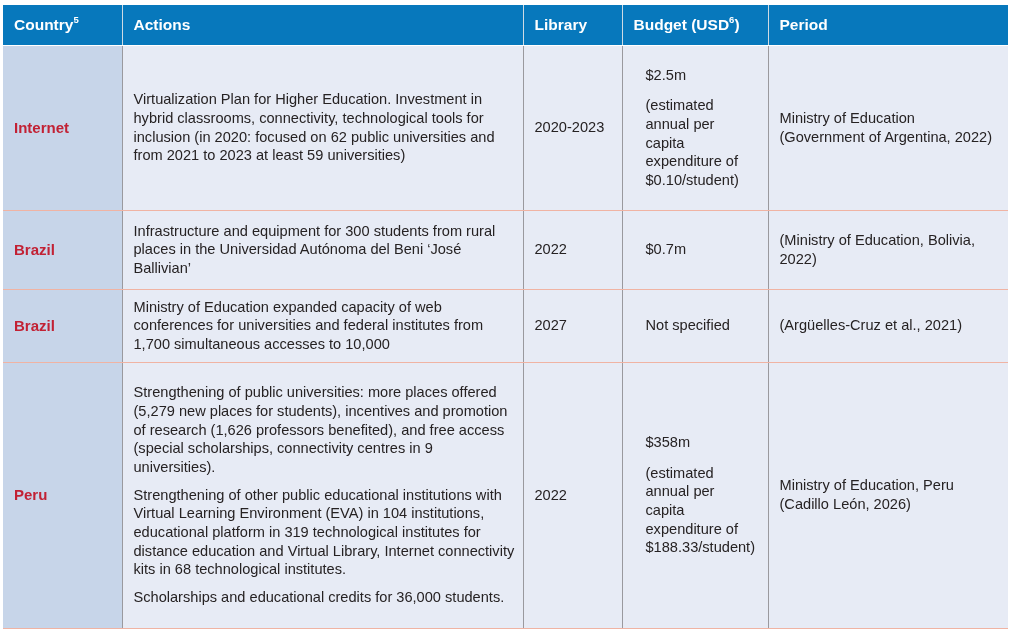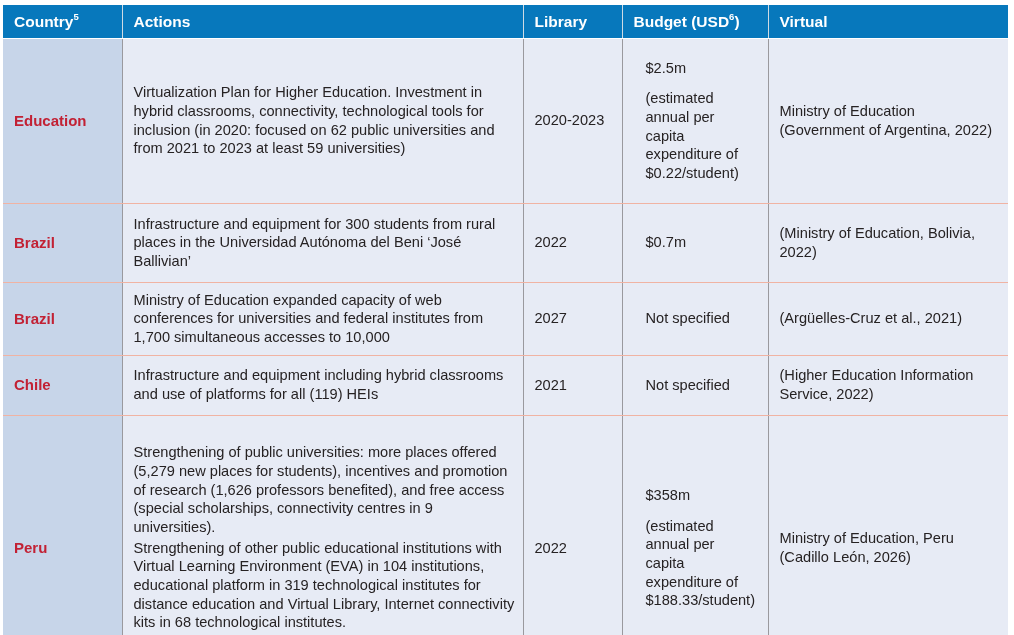--- a/index.html
+++ b/index.html
@@ -24,21 +24,21 @@
     border-collapse:collapse;
     table-layout:fixed;
     width:1005px;
   }
   col.c-country{width:119px;}
   col.c-actions{width:401px;}
   col.c-period{width:99px;}
   col.c-budget{width:146px;}
   col.c-source{width:240px;}
 
-  thead tr{height:33px;}
+  thead tr{height:40px;}
   th{
     background:var(--header-bg);
     color:var(--header-text);
     font-size:15.5px;
     font-weight:bold;
     text-align:left;
     padding:0 8px 0 11px;
     border-right:1px solid var(--header-divider);
     border-bottom:1px solid #ffffff;
     vertical-align:middle;
@@ -56,21 +56,21 @@
     border-right:1px solid var(--col-divider);
     border-bottom:1px solid var(--row-divider);
   }
   td:last-child{border-right:none;}
   td.col-country{
     background:var(--country-bg);
     color:var(--country-text);
     font-weight:bold;
     font-size:15px;
   }
-  .para + .para{margin-top:2px;}
+  .para + .para{margin-top:9px;}
   .budget-line{margin:12px;}
   .row-0{height:115px;}
   .row-1{height:79px;}
   .row-2{height:70px;}
   .row-3{height:60px;}
   .row-4{height:266px;}
 </style>
 </head>
 <body>
 
@@ -82,33 +82,33 @@
         <col class="c-period">
         <col class="c-budget">
         <col class="c-source">
     </colgroup>
     <thead>
       <tr>
         <th><span>Country</span><sup>5</sup><span></span></th>
         <th><span>Actions</span><sup></sup><span></span></th>
         <th><span>Library</span><sup></sup><span></span></th>
         <th><span>Budget (USD</span><sup>6</sup><span>)</span></th>
-        <th><span>Virtual</span><sup></sup><span></span></th>
+        <th><span>Period</span><sup></sup><span></span></th>
       </tr>
     </thead>
     <tbody>
         <tr class="row-0">
-          <td class="col-country">Education</td>
+          <td class="col-country">Internet</td>
           <td>
             <div class="para">Virtualization Plan for Higher Education. Investment in hybrid classrooms, connectivity, technological tools for inclusion (in 2020: focused on 62 public universities and from 2021 to 2023 at least 59 universities)</div>
           </td>
           <td>2020-2023</td>
           <td>
             <div class="budget-line">$2.5m</div>
-            <div class="budget-line">(estimated annual per capita expenditure of $0.22/student)</div>
+            <div class="budget-line">(estimated annual per capita expenditure of $0.10/student)</div>
           </td>
           <td>Ministry of Education (Government of Argentina, 2022)</td>
         </tr>
         <tr class="row-1">
           <td class="col-country">Brazil</td>
           <td>
             <div class="para">Infrastructure and equipment for 300 students from rural places in the Universidad Autónoma del Beni ‘José Ballivian’</div>
           </td>
           <td>2022</td>
           <td>
@@ -120,31 +120,20 @@
           <td class="col-country">Brazil</td>
           <td>
             <div class="para">Ministry of Education expanded capacity of web conferences for universities and federal institutes from 1,700 simultaneous accesses to 10,000</div>
           </td>
           <td>2027</td>
           <td>
             <div class="budget-line">Not specified</div>
           </td>
           <td>(Argüelles-Cruz et al., 2021)</td>
         </tr>
-        <tr class="row-3">
-          <td class="col-country">Chile</td>
-          <td>
-            <div class="para">Infrastructure and equipment including hybrid classrooms and use of platforms for all (119) HEIs</div>
-          </td>
-          <td>2021</td>
-          <td>
-            <div class="budget-line">Not specified</div>
-          </td>
-          <td>(Higher Education Information Service, 2022)</td>
-        </tr>
         <tr class="row-4">
           <td class="col-country">Peru</td>
           <td>
             <div class="para">Strengthening of public universities: more places offered (5,279 new places for students), incentives and promotion of research (1,626 professors benefited), and free access (special scholarships, connectivity centres in 9 universities).</div>
             <div class="para">Strengthening of other public educational institutions with Virtual Learning Environment (EVA) in 104 institutions, educational platform in 319 technological institutes for distance education and Virtual Library, Internet connectivity kits in 68 technological institutes.</div>
             <div class="para">Scholarships and educational credits for 36,000 students.</div>
           </td>
           <td>2022</td>
           <td>
             <div class="budget-line">$358m</div>

